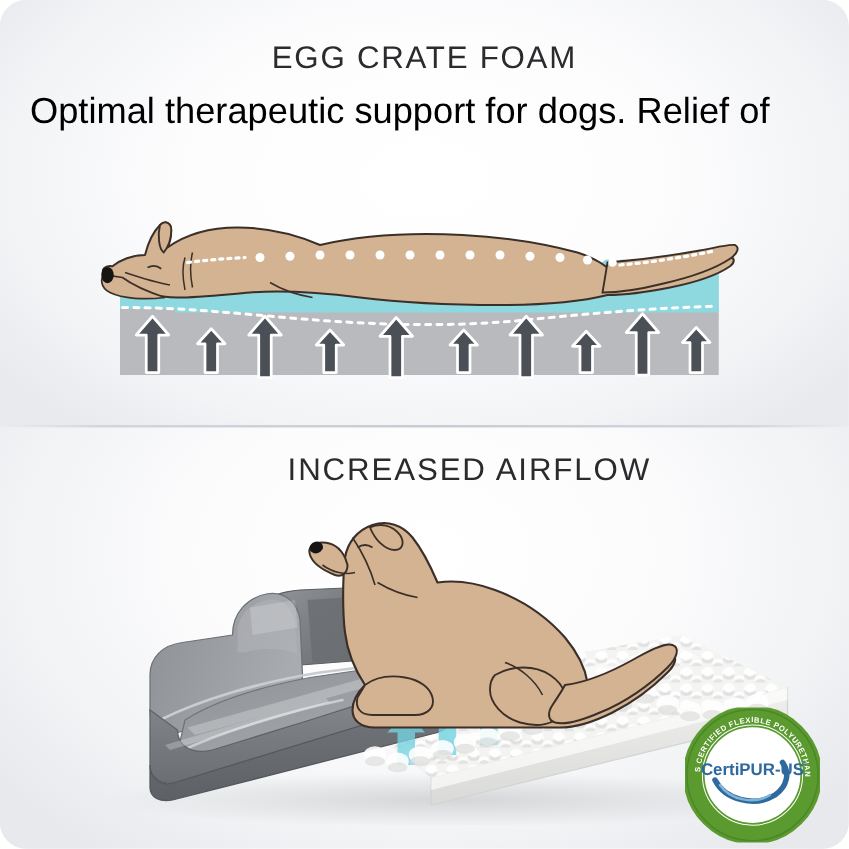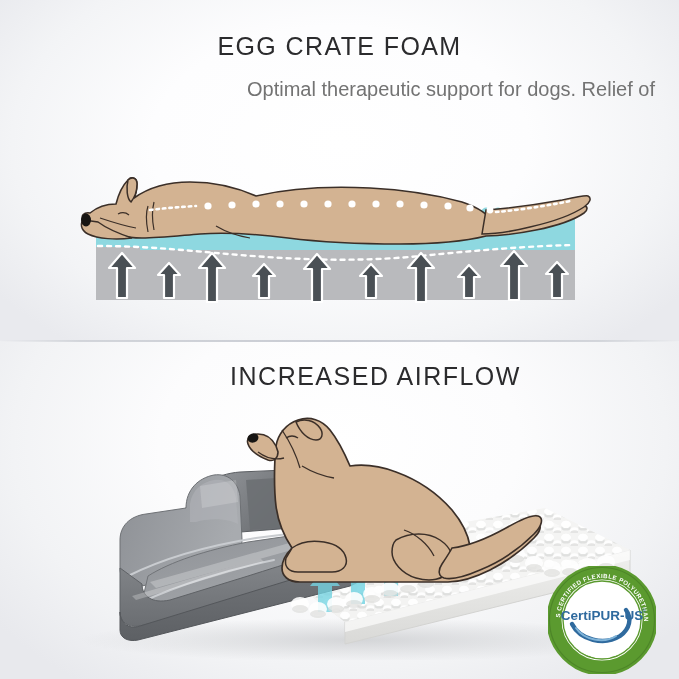--- a/index.html
+++ b/index.html
@@ -1,21 +1,21 @@
 <!DOCTYPE html>
 <html><head>
 <meta charset="utf-8">
 <style>
   html,body{margin:0;padding:0;}
   body{
     width:679px;height:679px;overflow:hidden;
     font-family:"Liberation Sans", sans-serif;
     background:#ffffff;
   }
-  #stage{position:relative;width:679px;height:679px;overflow:hidden;}
+  #stage{position:relative;width:679px;height:679px;overflow:hidden;border-radius:21px;}
 
   
   .panel{position:absolute;left:0;width:679px;overflow:hidden;}
   #panel-top{top:0;height:341px;
     background:
       radial-gradient(ellipse 420px 260px at 50% 42%, #ffffff 0%, #fdfdfe 45%, #f3f4f6 78%, #e9eaee 100%),
       linear-gradient(90deg,#e7e8ec 0%, #f6f7f8 16%, #ffffff 50%, #f6f7f8 84%, #e7e8ec 100%);
   }
   #panel-bot{top:341px;height:338px;
     background:
@@ -27,22 +27,22 @@
 
   
   .h1{
     position:absolute;left:0;width:679px;text-align:center;
     font-size:25px;letter-spacing:1.4px;color:#2b2b2d;font-weight:400;
     white-space:nowrap;
   }
   #title-top{top:32px;}
   #title-bot{top:362px;font-size:25px;letter-spacing:1.5px;margin-left:36px;}
   #subtitle{
-    position:absolute;left:24px;top:74px;width:631px;text-align:right;
-    font-size:20px;line-height:30px;color:#737373;font-weight:300;
+    position:absolute;left:24px;top:74px;width:631px;text-align:left;
+    font-size:29px;line-height:30px;color:#000000;font-weight:300;
   }
   #subtitle .ln{display:block;}
 
   
   svg{display:block;}
   .svgwrap{position:absolute;}
   #illo-top{left:0;top:150px;width:679px;height:180px;}
   #illo-bot{left:0;top:390px;width:679px;height:270px;}
 
   

